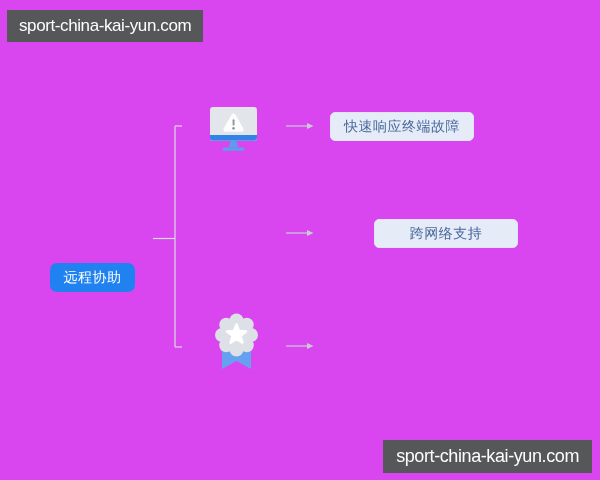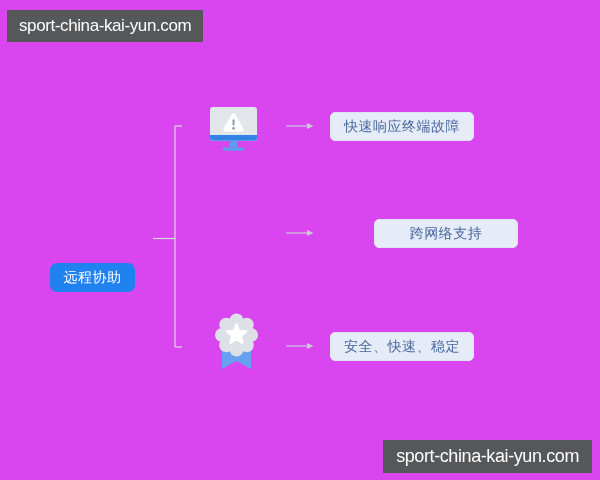--- a/index.html
+++ b/index.html
@@ -119,21 +119,18 @@
         <circle cx="12.25" cy="33.25" r="7"></circle>
         <circle cx="8" cy="23" r="7"></circle>
         <circle cx="12.25" cy="12.75" r="7"></circle>
         <circle cx="22.5" cy="8.5" r="7"></circle>
         <circle cx="32.75" cy="12.75" r="7"></circle>
         <circle cx="22.5" cy="23" r="15.5"></circle>
       </g>
       <polygon points="22.5,12.5 24.97,19.1 32.01,19.41 26.49,23.8 28.38,30.59 22.5,26.7 16.62,30.59 18.51,23.8 12.99,19.41 20.03,19.1" fill="#ffffff" stroke="#ffffff" stroke-width="2.5" stroke-linejoin="round"></polygon>
     </svg>
   </div>
-  <div class="label-box box-3">
-    <span>安全、快速、稳定</span>
-  </div>
 
   <div class="badge badge-bottom">
     <span>sport-china-kai-yun.com</span>
   </div>
 
 </div>
 
 </body></html>

